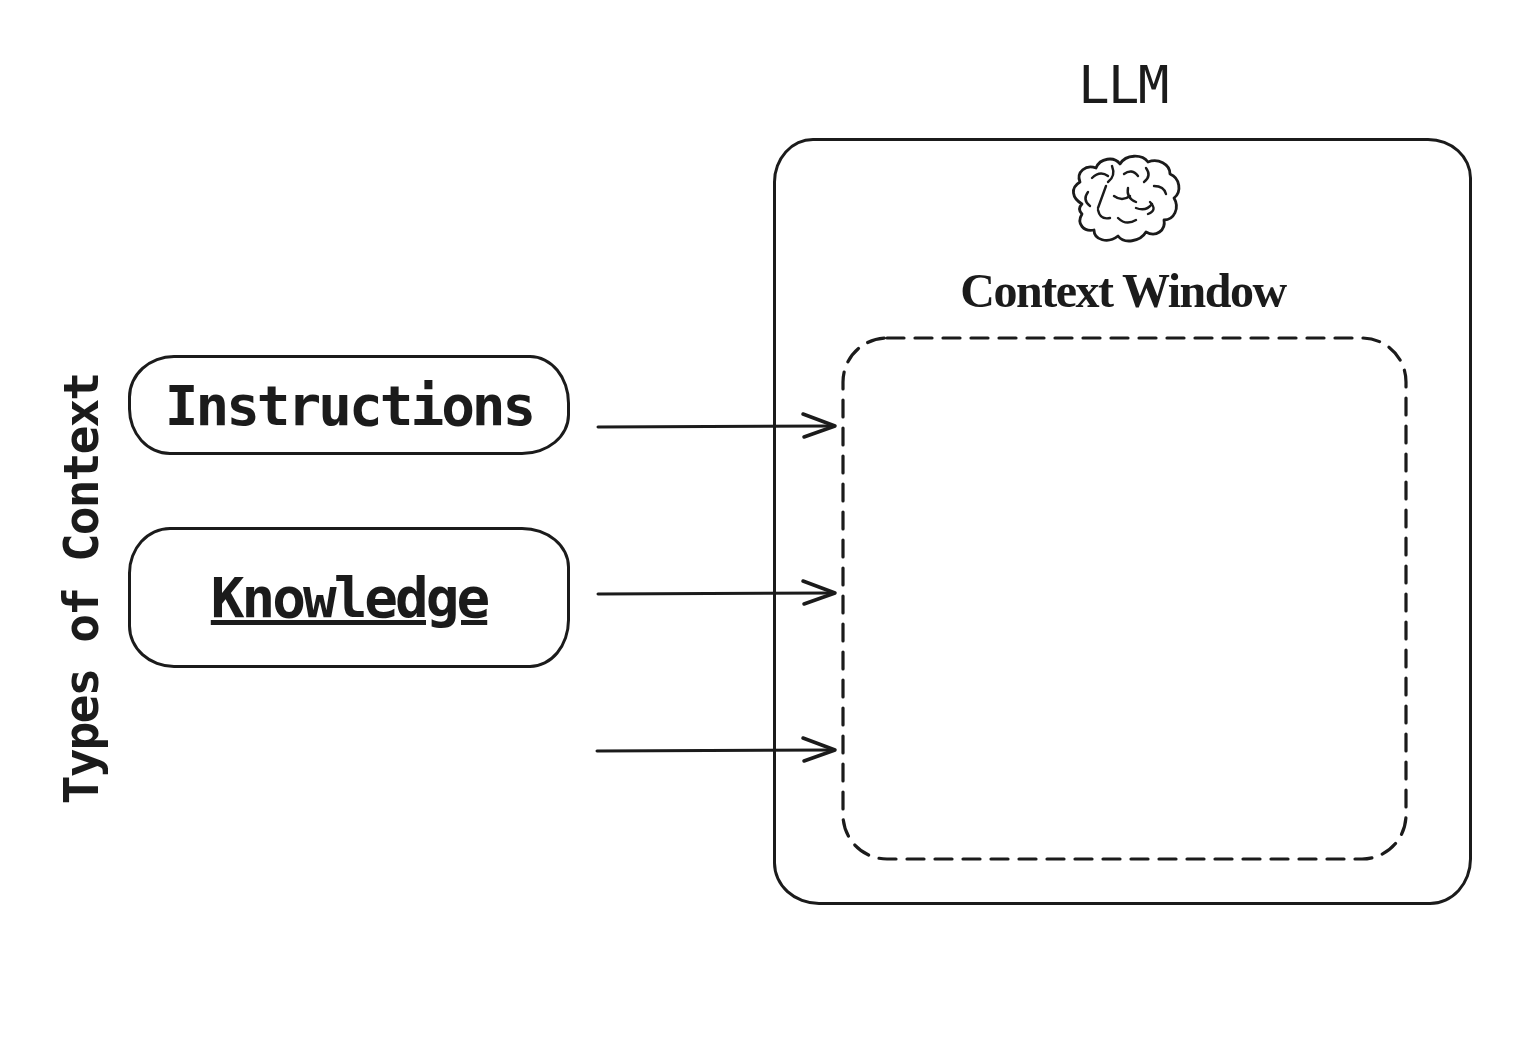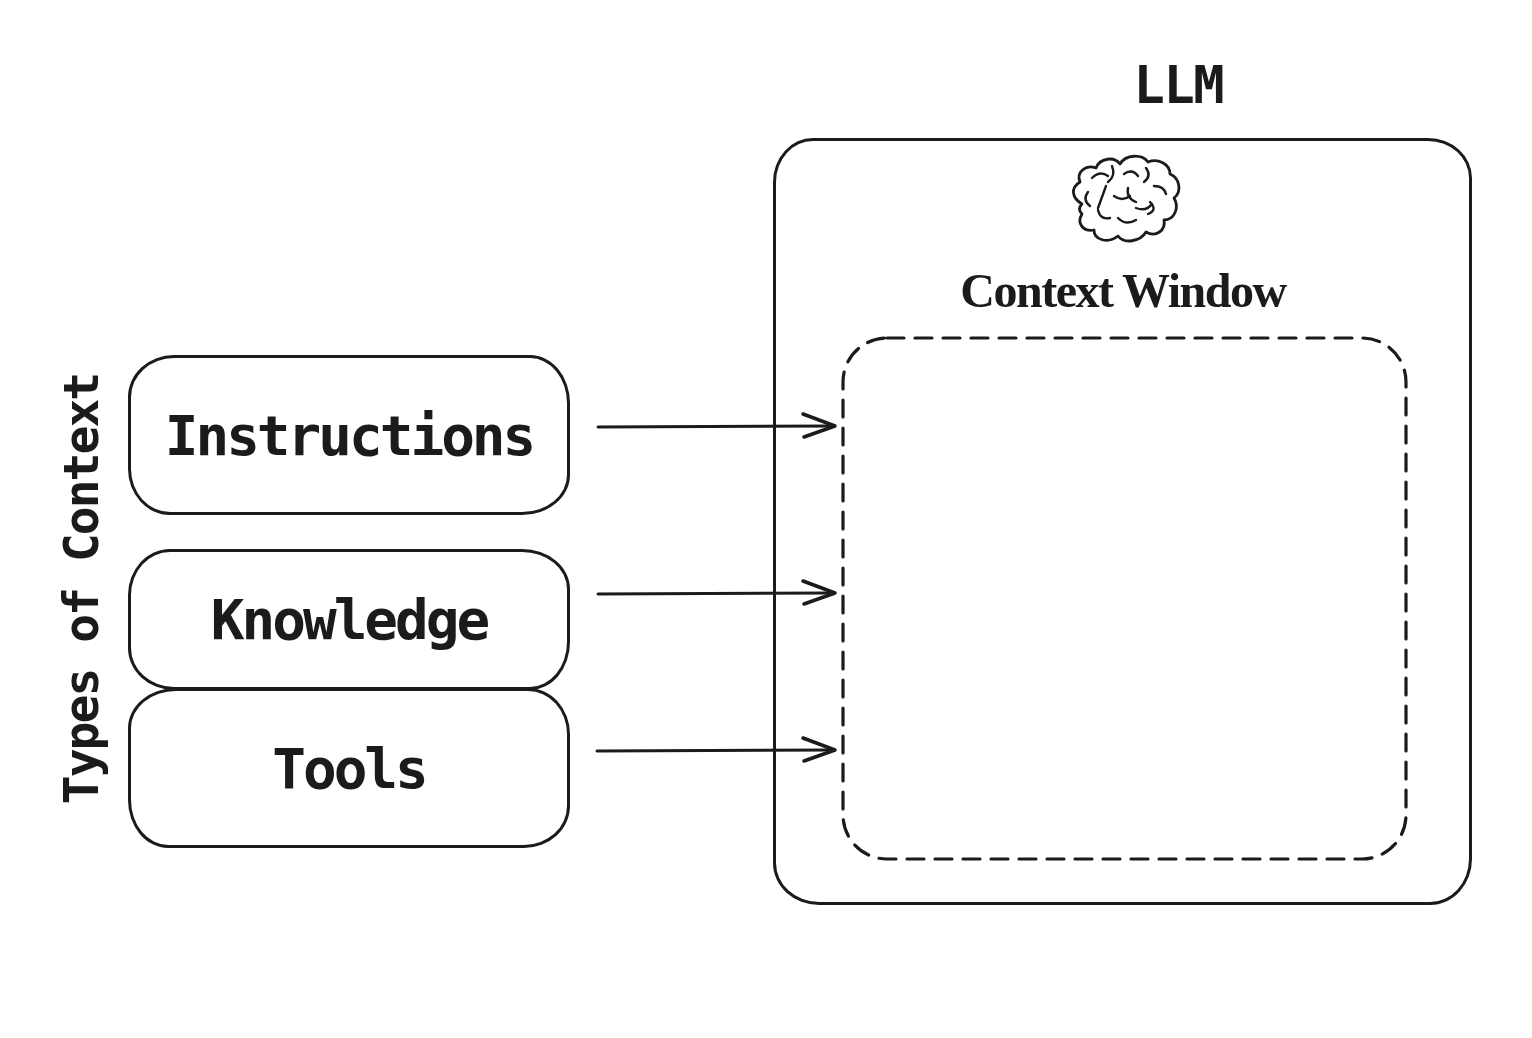--- a/index.html
+++ b/index.html
@@ -31,36 +31,37 @@
     transform: rotate(-90deg);
     transform-origin: center;
     white-space: nowrap;
   }
 
   
   .ctx-box {
     position: absolute;
     left: 128px;
     width: 442px;
-    height: 160px;
+    height: 100px;
     border: 3px solid #1b1b1b;
     background: #ffffff;
     display: flex;
     align-items: center;
     justify-content: center;
     box-sizing: border-box;
   }
   #box-instructions {
     top: 355px;
     border-radius: 46px 40px 48px 42px / 42px 48px 40px 46px;
   }
   #box-knowledge {
-    top: 549px;
+    top: 527px;
     height: 141px;
     border-radius: 42px 48px 40px 46px / 46px 40px 48px 42px;
+    text-decoration: underline;
   }
   #box-tools {
     top: 688px;
     border-radius: 48px 42px 46px 40px / 40px 46px 42px 48px;
   }
   .box-label {
     font-size: 56px;
     font-weight: bold;
     letter-spacing: -3px;
     white-space: nowrap;
@@ -76,23 +77,23 @@
     border: 3.5px solid #1b1b1b;
     border-radius: 40px 44px 42px 46px / 44px 40px 46px 42px;
     background: #ffffff;
     box-sizing: border-box;
   }
   .llm-title {
     position: absolute;
     left: 1023px;
     top: 55px;
     width: 200px;
-    text-align: right;
+    text-align: center;
     font-size: 52px;
-    font-weight: bold;
+    font-weight: normal;
     letter-spacing: -1.5px;
     white-space: nowrap;
   }
   .cw-label {
     position: absolute;
     left: 823px;
     top: 263px;
     width: 600px;
     text-align: center;
     font-size: 48px;
@@ -126,23 +127,20 @@
   <div class="side-label">Types of Context</div>
 
   <div class="ctx-box" id="box-instructions">
     <span class="box-label">Instructions</span>
   </div>
 
   <div class="ctx-box" id="box-knowledge">
     <span class="box-label">Knowledge</span>
   </div>
 
-  <div class="ctx-box" id="box-tools">
-    <span class="box-label">Tools</span>
-  </div>
 
   <div class="llm-box"></div>
 
   <div class="llm-title">LLM</div>
 
   <div class="cw-label">Context Window</div>
 
   <svg class="overlay" viewBox="0 0 1532 1038">
 
     <g>

